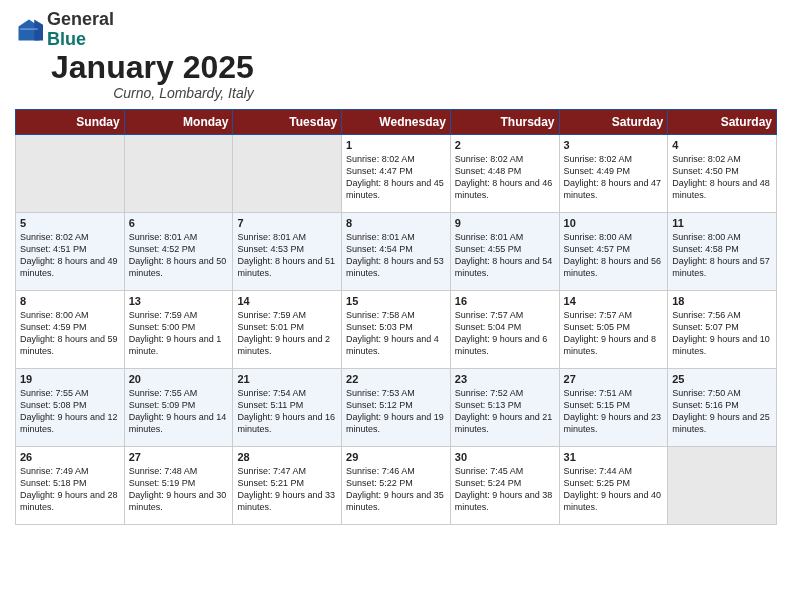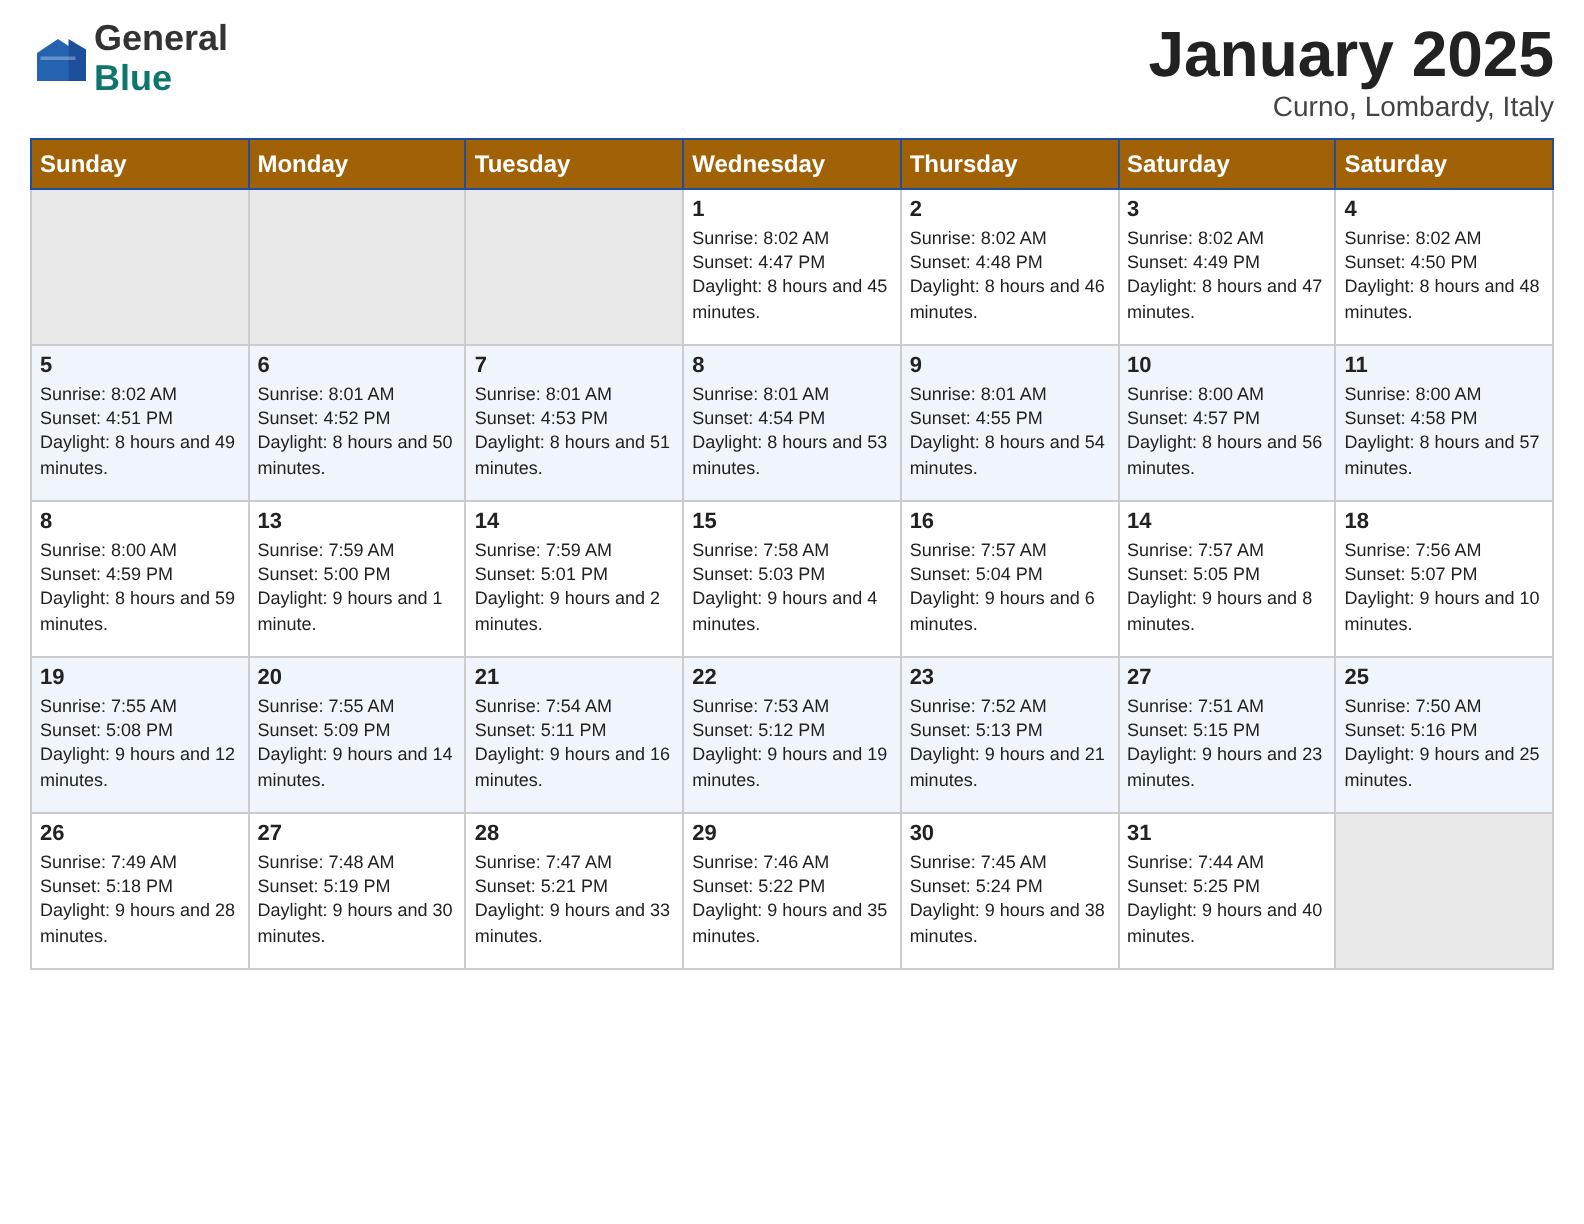--- a/index.html
+++ b/index.html
@@ -12,20 +12,21 @@
     }
     .container {
       width: 792px;
       padding: 10px 15px 10px 15px;
     }
     .header-row {
       display: flex;
       align-items: flex-start;
       justify-content: space-between;
       margin-bottom: 8px;
+      flex-direction: column;
     }
     .logo {
       display: flex;
       align-items: center;
       gap: 4px;
     }
     .logo-text {
       font-size: 18px;
       font-weight: bold;
       line-height: 1.1;
@@ -42,33 +43,34 @@
     }
     .month-title {
       font-size: 32px;
       font-weight: bold;
       color: #222;
       line-height: 1.1;
     }
     .subtitle {
       font-size: 14px;
       color: #444;
+      font-style: italic;
     }
     table {
       width: 100%;
       border-collapse: collapse;
       table-layout: fixed;
     }
     thead th {
-      background: #a16207;
+      background: #7f1d1d;
       color: #fff;
       font-size: 12px;
       font-weight: bold;
       padding: 5px 4px;
-      text-align: left;
+      text-align: right;
       border: 1px solid #1e4f9c;
     }
     tbody td {
       border: 1px solid #ccc;
       vertical-align: top;
       padding: 4px 4px;
       font-size: 9.5px;
       color: #222;
       background: #fff;
       height: 78px;

